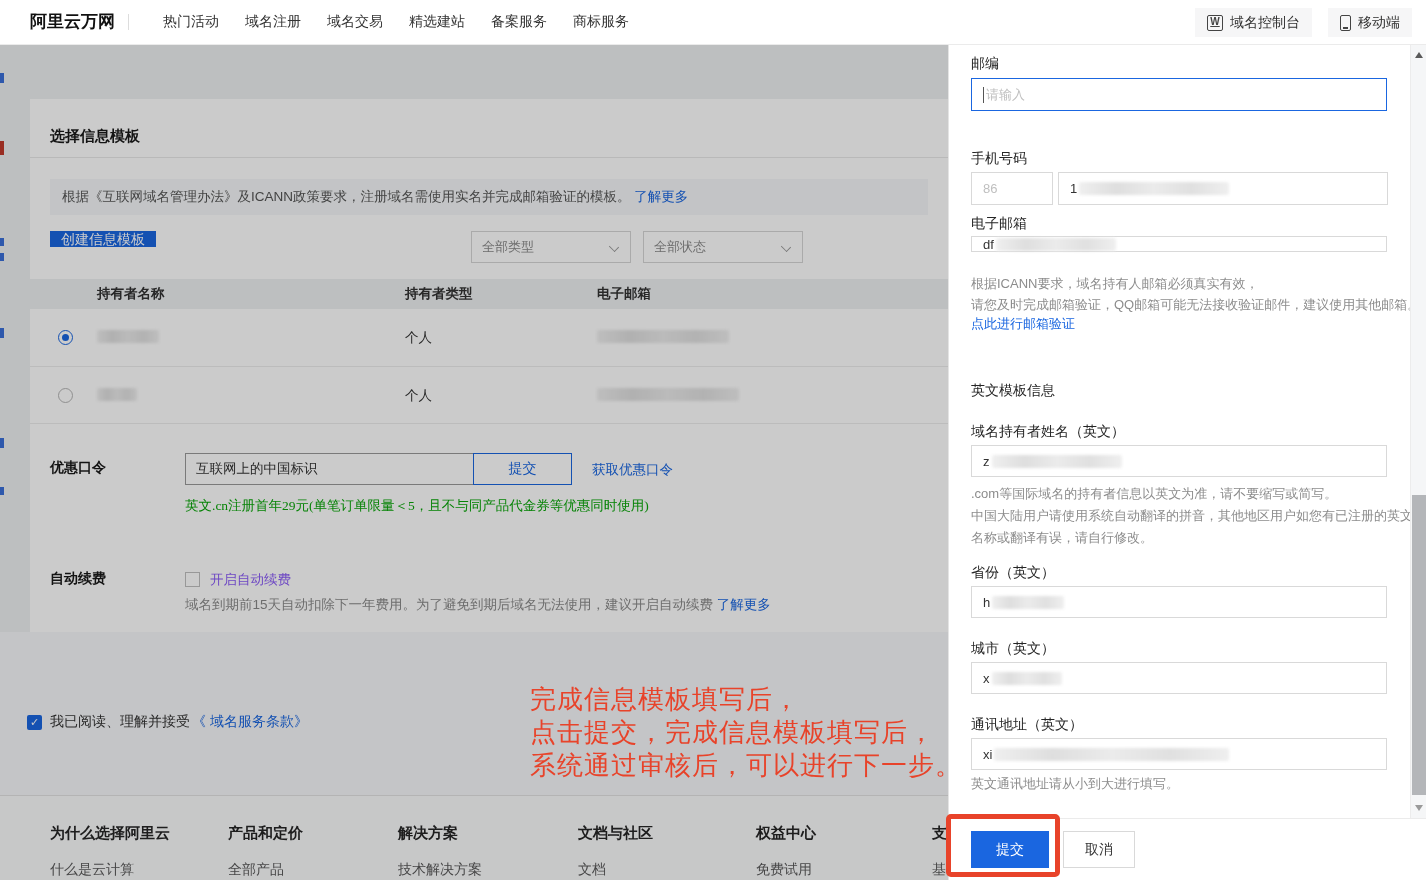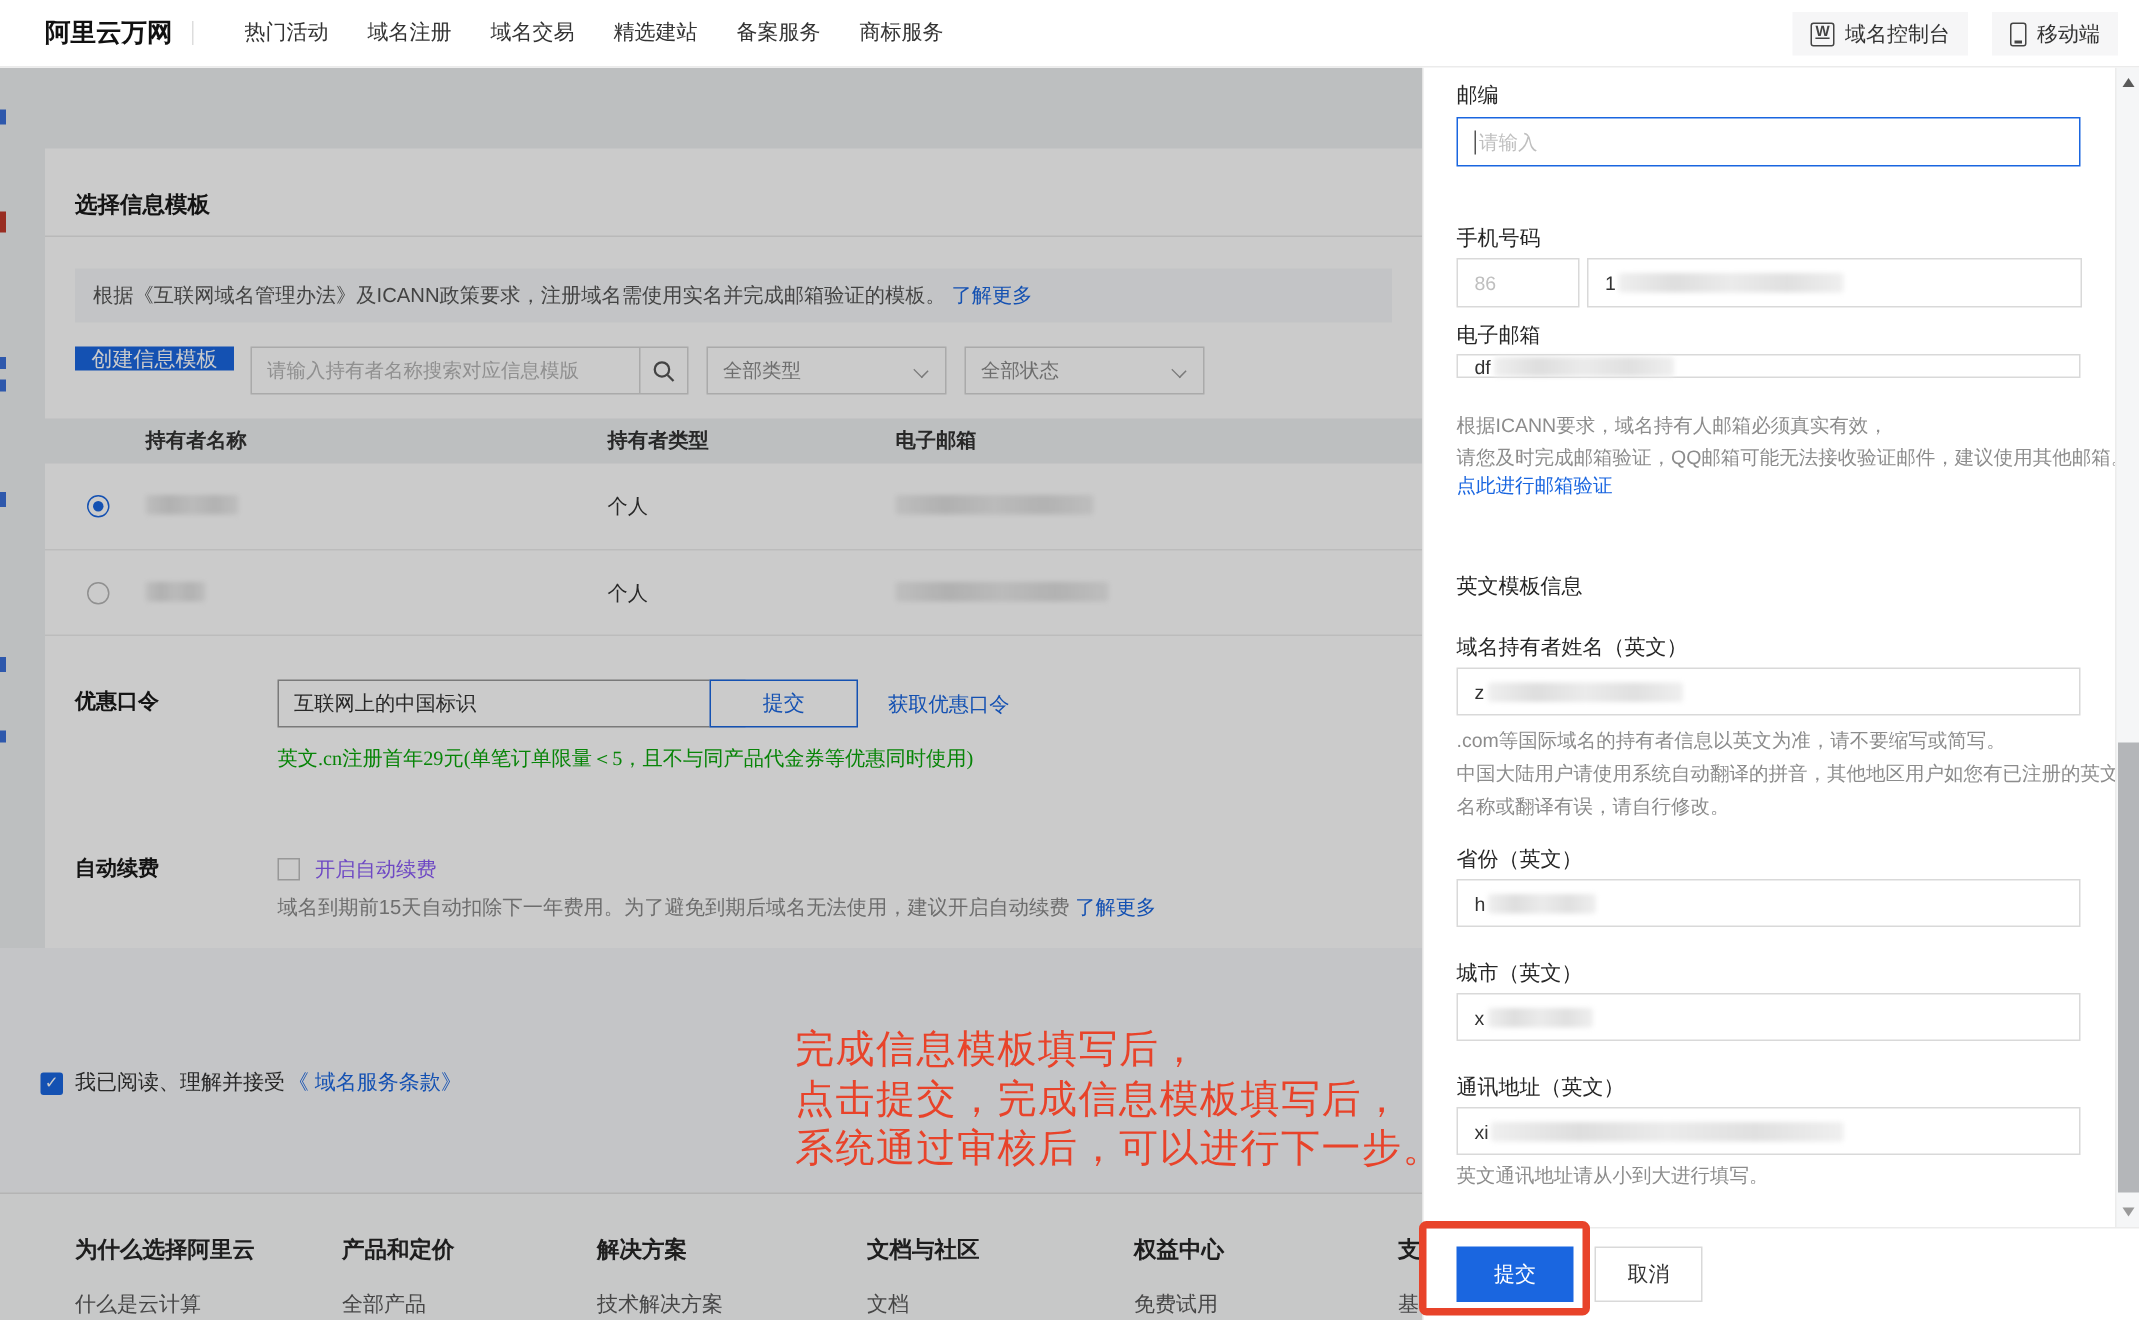--- a/index.html
+++ b/index.html
@@ -152,29 +152,20 @@
     <div class="sliver" style="top:442px;height:8px;background:#3a6fd8"></div>
 
     <div class="card card1">
       <div class="card1-title">选择信息模板</div>
       <div class="card1-divider"></div>
       <div class="notice">
         <span>根据《互联网域名管理办法》及ICANN政策要求，注册域名需使用实名并完成邮箱验证的模板。</span>
         <span class="link">了解更多</span>
       </div>
       <button class="btn-primary create-btn">创建信息模板</button>
-      <div class="search-box">
-        <span class="ph">请输入持有者名称搜索对应信息模版</span>
-        <span class="search-icon-zone">
-          <svg width="15" height="15" viewBox="0 0 15 15">
-              <circle cx="6.3" cy="6.3" r="4.8" fill="none" stroke="#555" stroke-width="1.5"></circle>
-              <line x1="10" y1="10" x2="14" y2="14" stroke="#555" stroke-width="1.5"></line>
-            </svg>
-        </span>
-      </div>
       <div class="select" style="left:441px">
         <span>全部类型</span>
         <span class="chev"></span>
       </div>
       <div class="select" style="left:613px">
         <span>全部状态</span>
         <span class="chev"></span>
       </div>
 
       <div class="thead">

